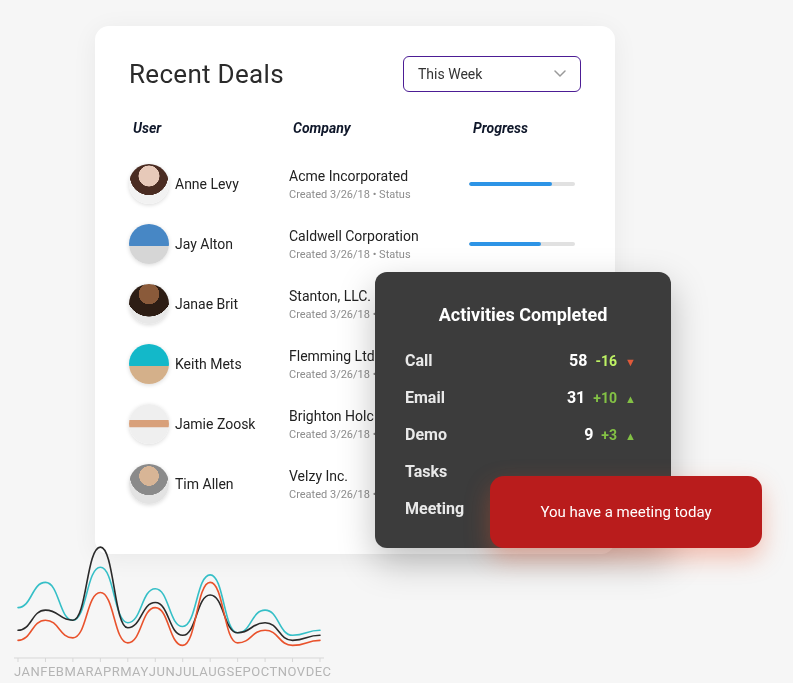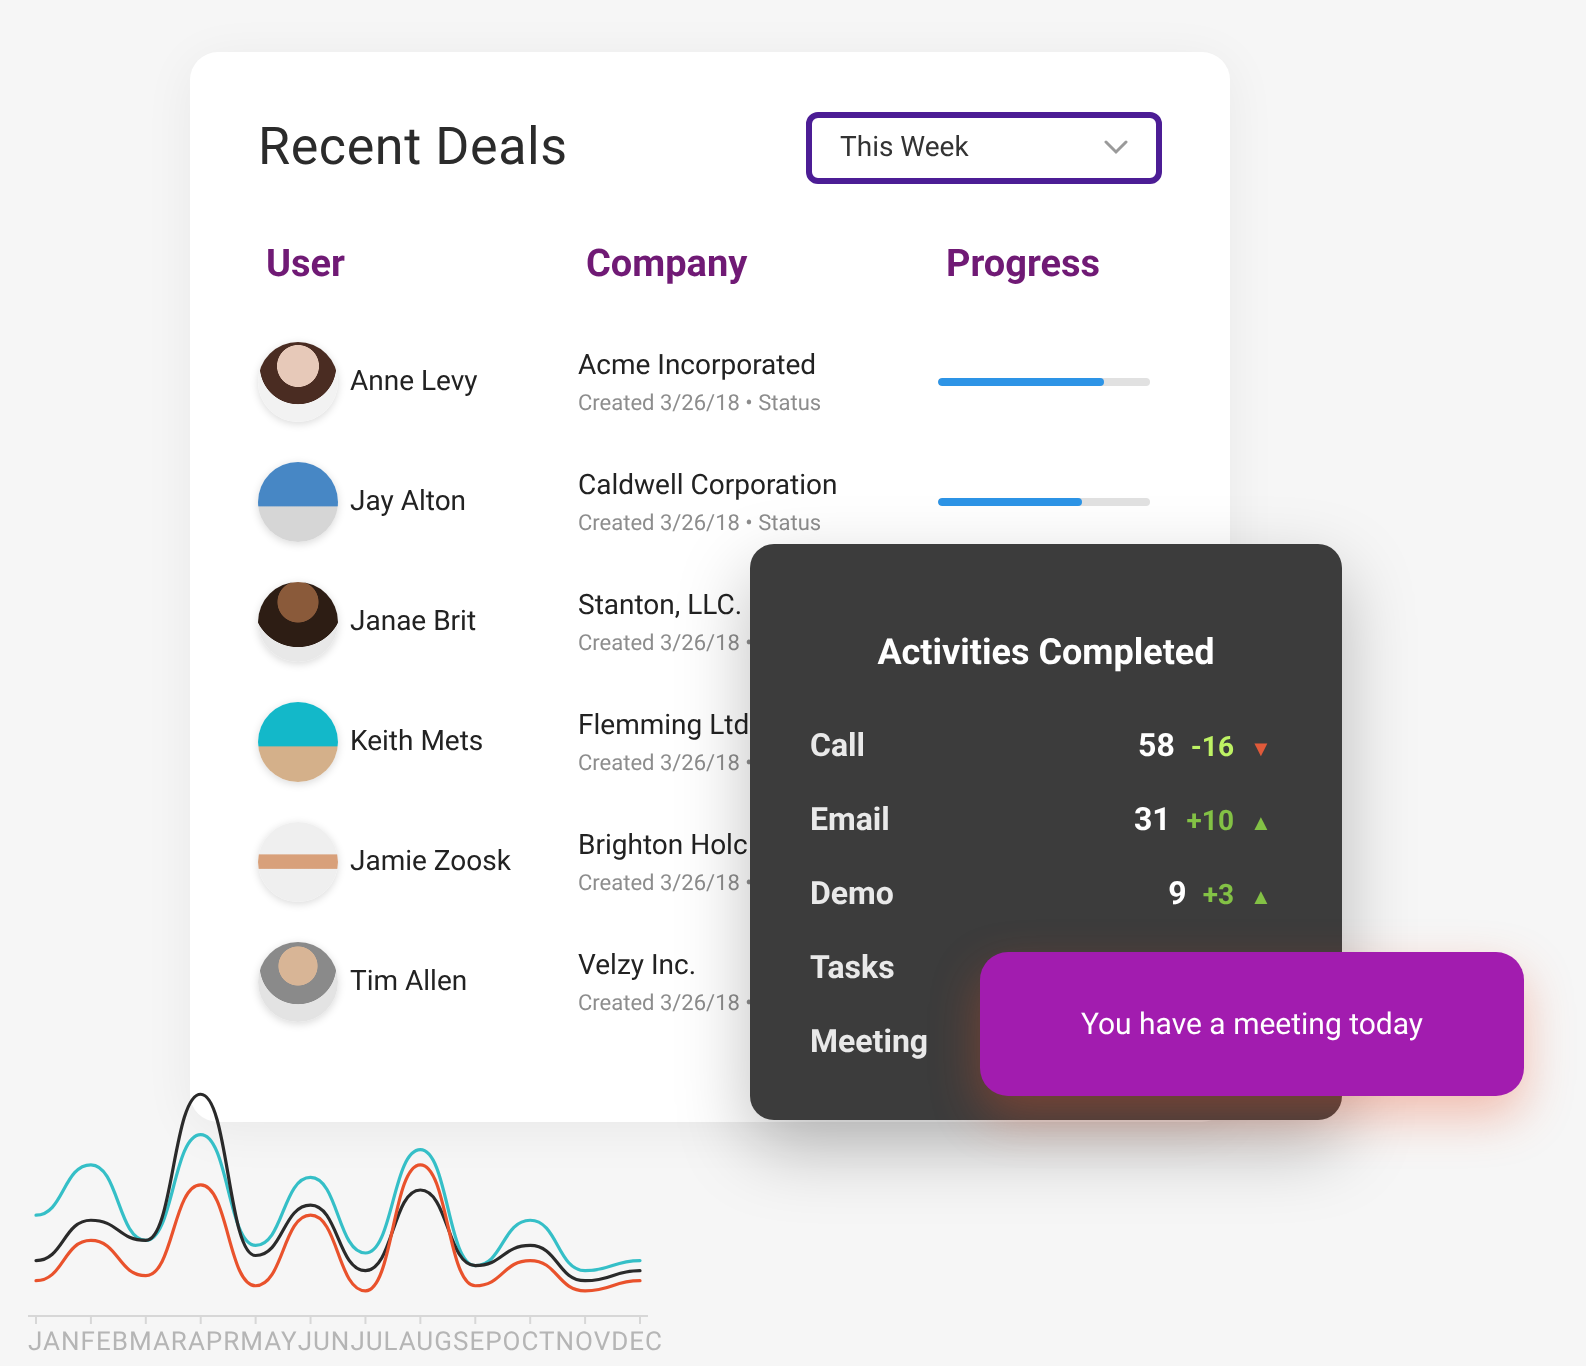--- a/index.html
+++ b/index.html
@@ -34,38 +34,39 @@
     font-weight: 400;
     color: #2b2b2b;
     letter-spacing: .3px;
   }
   .range-select {
     display: flex;
     justify-content: space-between;
     align-items: center;
     width: 178px;
     height: 36px;
-    border: 3px solid #4c1d95;
+    border: 1px solid #4c1d95;
     border-radius: 6px;
     padding: 0 14px;
     font-size: 14px;
     color: #333;
     cursor: pointer;
   }
   .range-chevron { color:#888; }
   .range-chevron svg { display:block; }
 
   .deals-head-row {
     display: grid;
     grid-template-columns: 160px 180px 1fr;
-    font-size: 19px;
+    font-size: 14px;
     font-weight: 700;
-    color: #701a75;
+    color: #0f172a;
     margin-bottom: 18px;
     padding-left: 4px;
+    font-style: italic;
   }
 
   .deal-row {
     display: grid;
     grid-template-columns: 160px 180px 1fr;
     align-items: center;
     padding: 10px 0;
     min-height: 58px;
   }
   .user-cell {
@@ -117,21 +118,21 @@
 
   
   .activities-card {
     position: absolute;
     left: 375px;
     top: 272px;
     width: 296px;
     background: #3c3c3c;
     color: #eee;
     border-radius: 12px;
-    padding: 44px 30px 30px 30px;
+    padding: 32px 30px 30px 30px;
     box-shadow: 0 14px 36px rgba(0,0,0,0.25);
   }
   .activities-title {
     font-size: 18px;
     font-weight: 700;
     color: #fff;
     text-align: center;
     margin-bottom: 26px;
   }
   .activity-row {
@@ -153,21 +154,21 @@
   .act-arrow.up { color:#83c145; }
   .act-arrow.down { color:#e05a3a; }
 
   
   .notify {
     position: absolute;
     left: 490px;
     top: 476px;
     width: 272px;
     height: 72px;
-    background: #a21caf;
+    background: #b91c1c;
     color: #fff;
     border-radius: 14px;
     display: flex;
     align-items: center;
     justify-content: center;
     font-size: 15px;
     box-shadow: 0 10px 24px rgba(233,82,44,0.35);
     padding: 0 18px;
     text-align: center;
   }

